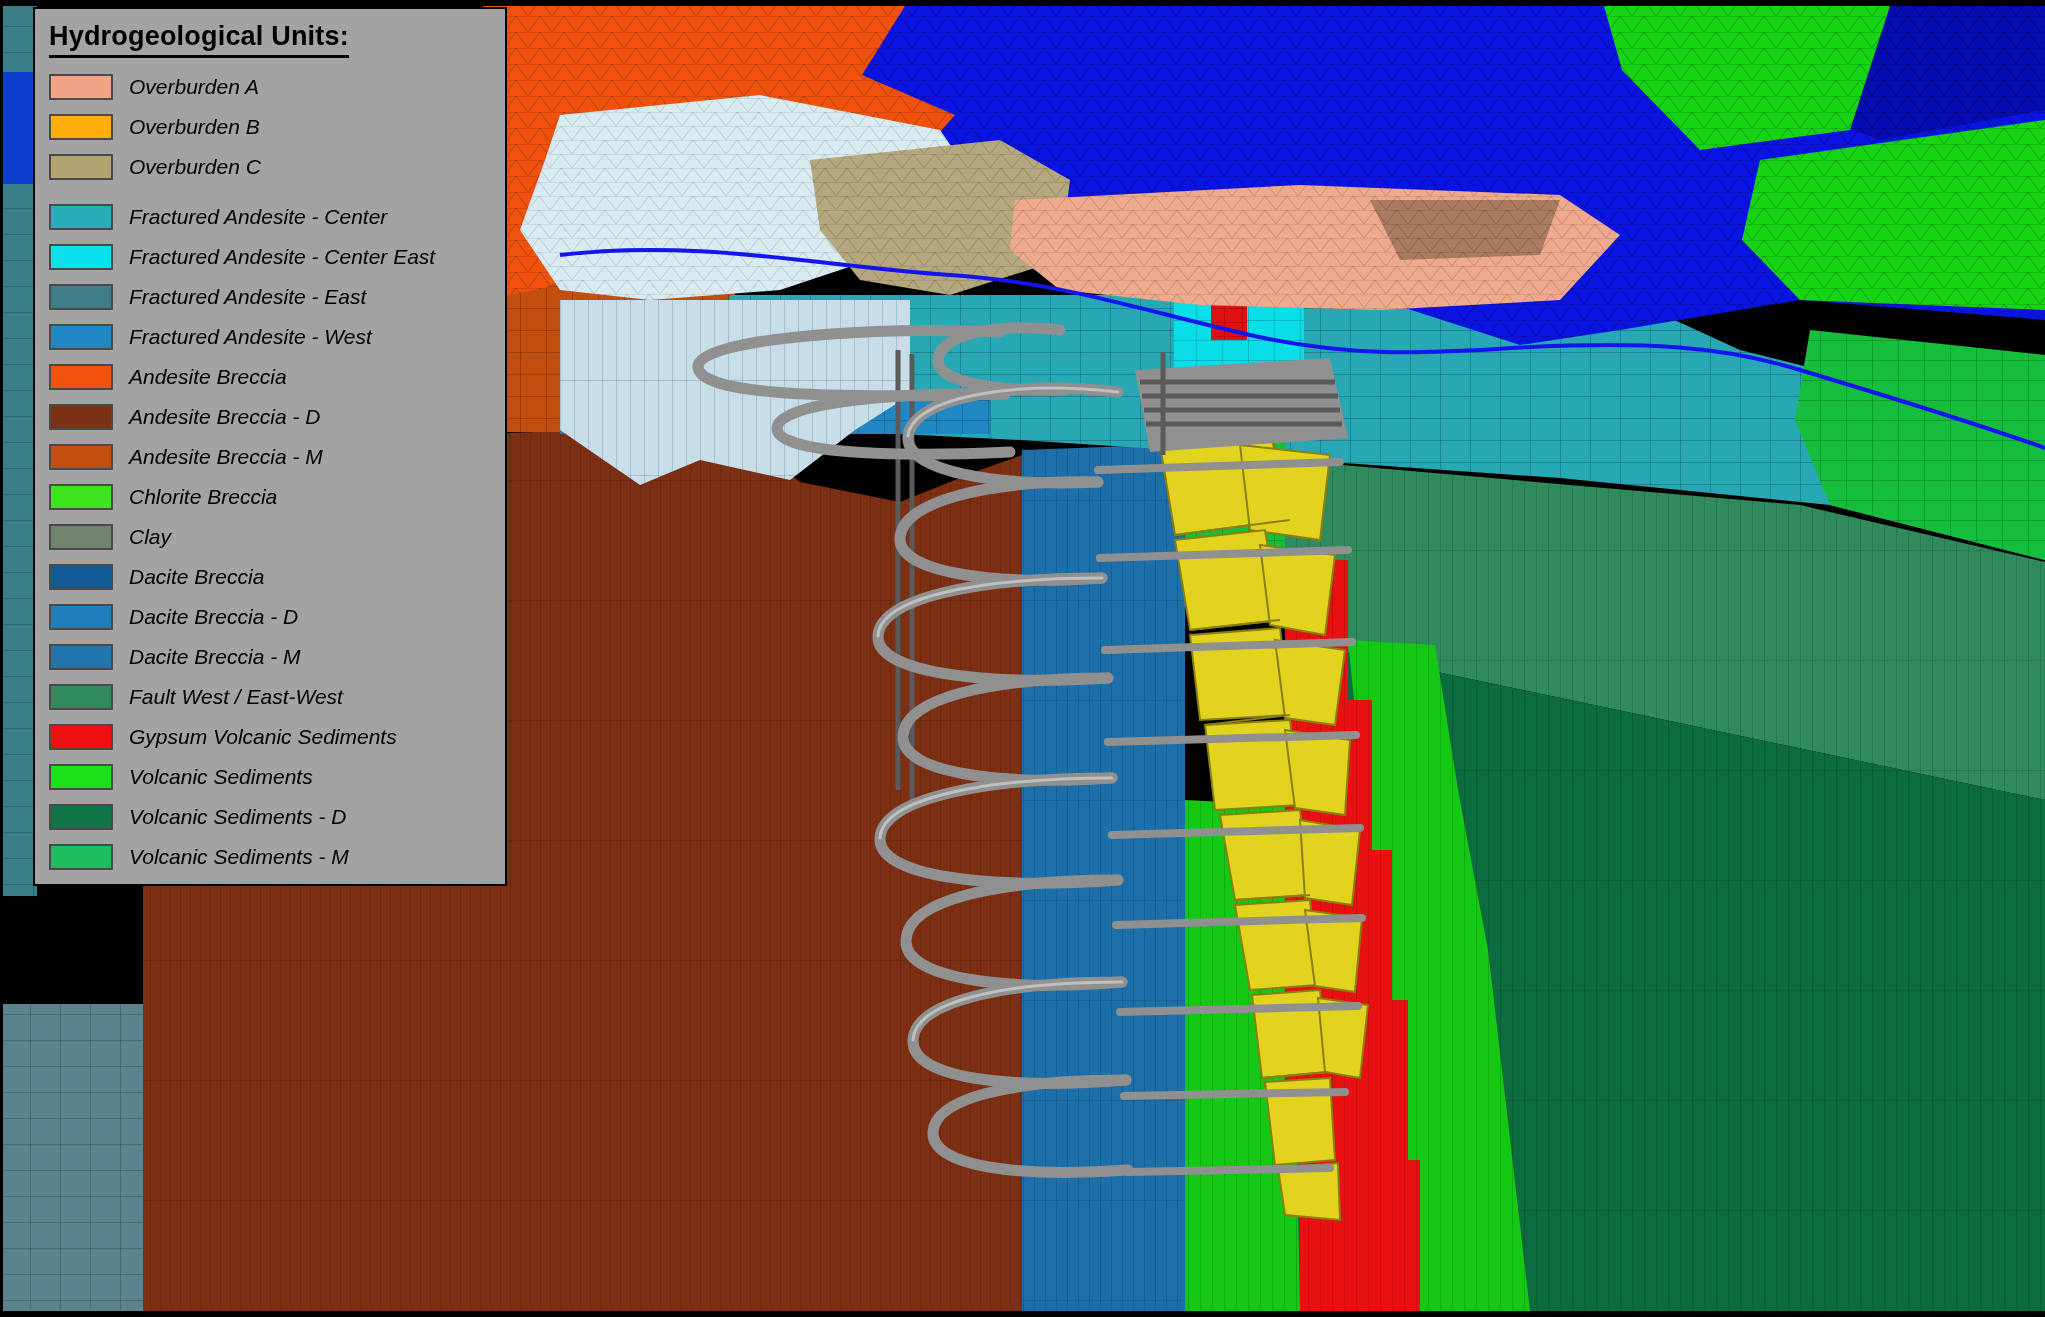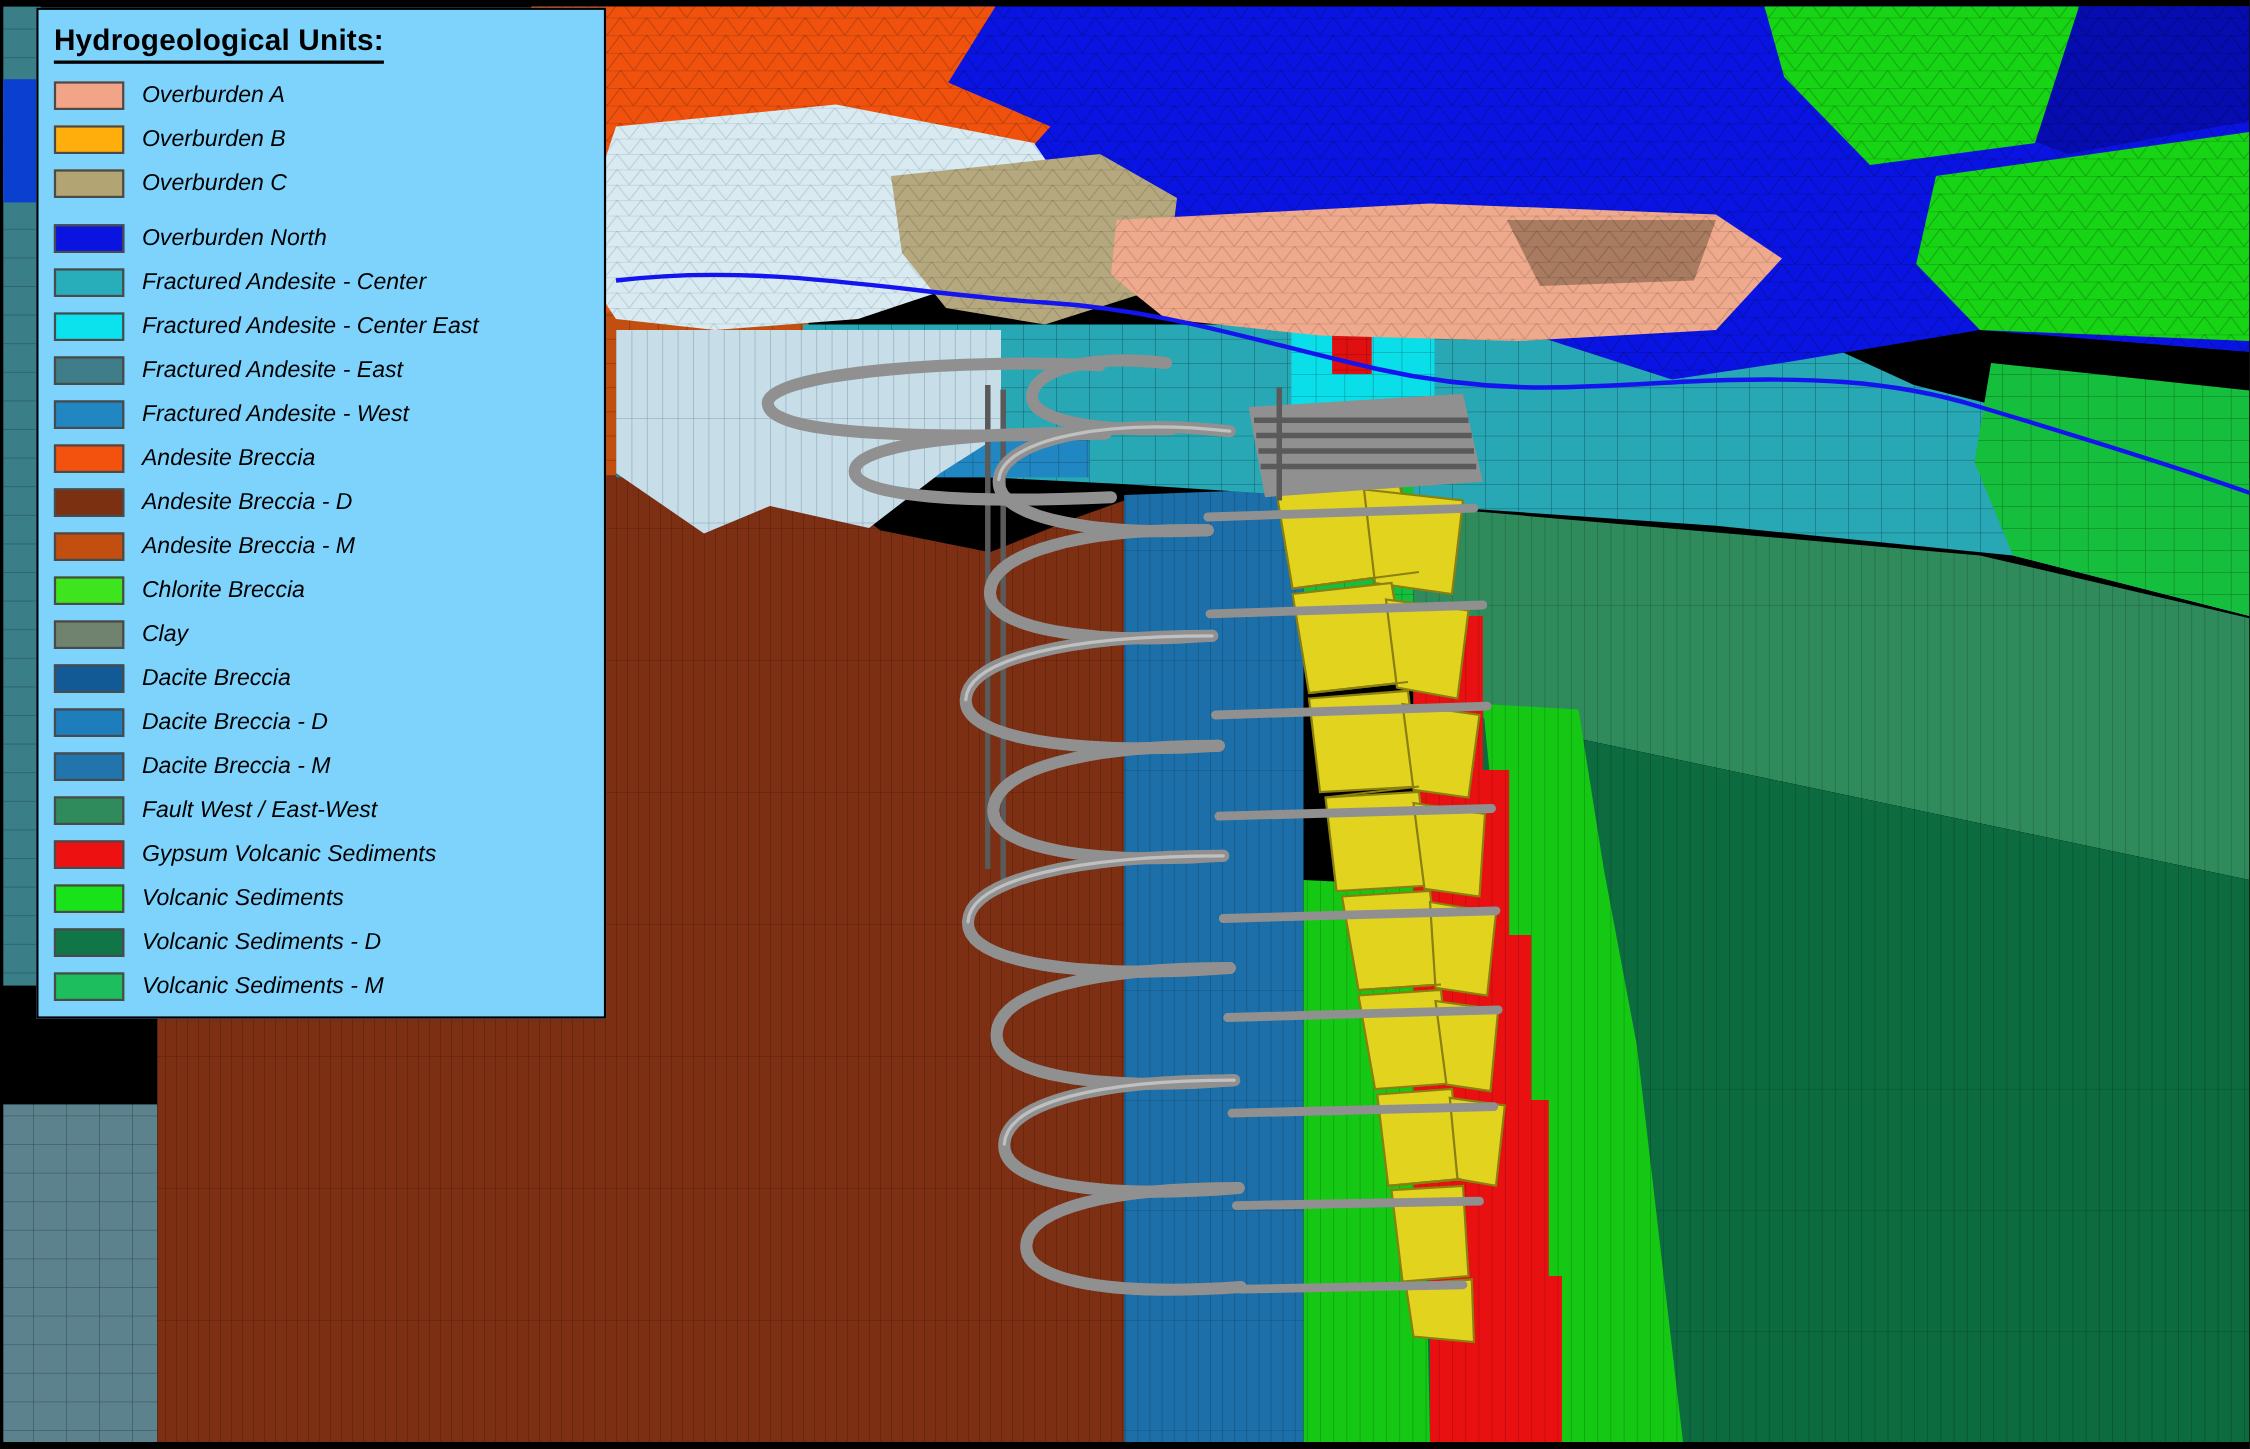--- a/index.html
+++ b/index.html
@@ -3,22 +3,22 @@
 <meta charset="utf-8">
 <style>
   html,body { margin:0; padding:0; background:#222; }
   .screen {
     position:relative; width:2045px; height:1317px;
     background:#000; overflow:hidden;
     font-family:"Liberation Sans", sans-serif;
   }
   .scene-svg { position:absolute; left:0; top:0; width:2045px; height:1317px; }
   .legend {
-    position:absolute; left:33px; top:7px; width:518px;
-    background:#7dd3fc; border:2px solid #000;
+    position:absolute; left:33px; top:7px; width:474px;
+    background:#a3a3a3; border:2px solid #000;
     padding:12px 14px 14px 14px; box-sizing:border-box;
   }
   .legend-title {
     display:inline-block; font-weight:bold; font-size:27px; color:#000;
     border-bottom:3px solid #000; padding-bottom:3px; margin-bottom:16px;
     letter-spacing:0.2px;
   }
   .legend-group + .legend-group { margin-top:24px; }
   .legend-row { display:flex; align-items:center; margin-bottom:14px; height:26px; }
   .legend-row:last-child { margin-bottom:0; }
@@ -253,24 +253,20 @@
         <span class="legend-label">Overburden B</span>
       </div>
       <div class="legend-row">
         <span class="swatch" style="background-color: rgb(179, 164, 115);"></span>
         <span class="legend-label">Overburden C</span>
       </div>
     </div>
 
     <div class="legend-group">
       <div class="legend-row">
-        <span class="swatch" style="background-color: rgb(10, 20, 224);"></span>
-        <span class="legend-label">Overburden North</span>
-      </div>
-      <div class="legend-row">
         <span class="swatch" style="background-color: rgb(40, 174, 186);"></span>
         <span class="legend-label">Fractured Andesite - Center</span>
       </div>
       <div class="legend-row">
         <span class="swatch" style="background-color: rgb(12, 226, 238);"></span>
         <span class="legend-label">Fractured Andesite - Center East</span>
       </div>
       <div class="legend-row">
         <span class="swatch" style="background-color: rgb(63, 126, 136);"></span>
         <span class="legend-label">Fractured Andesite - East</span>

